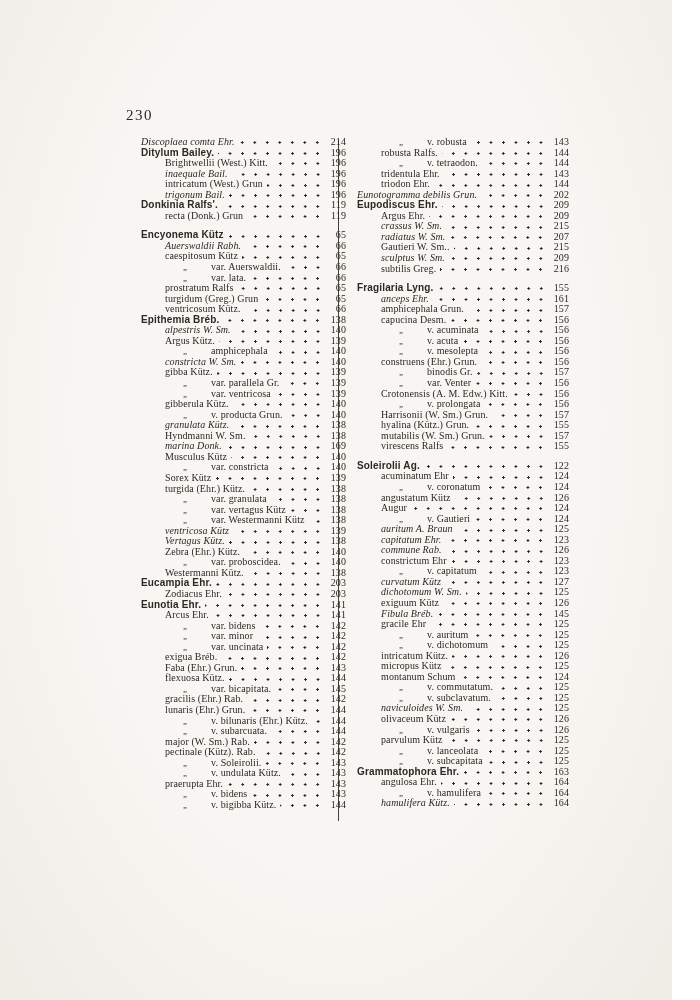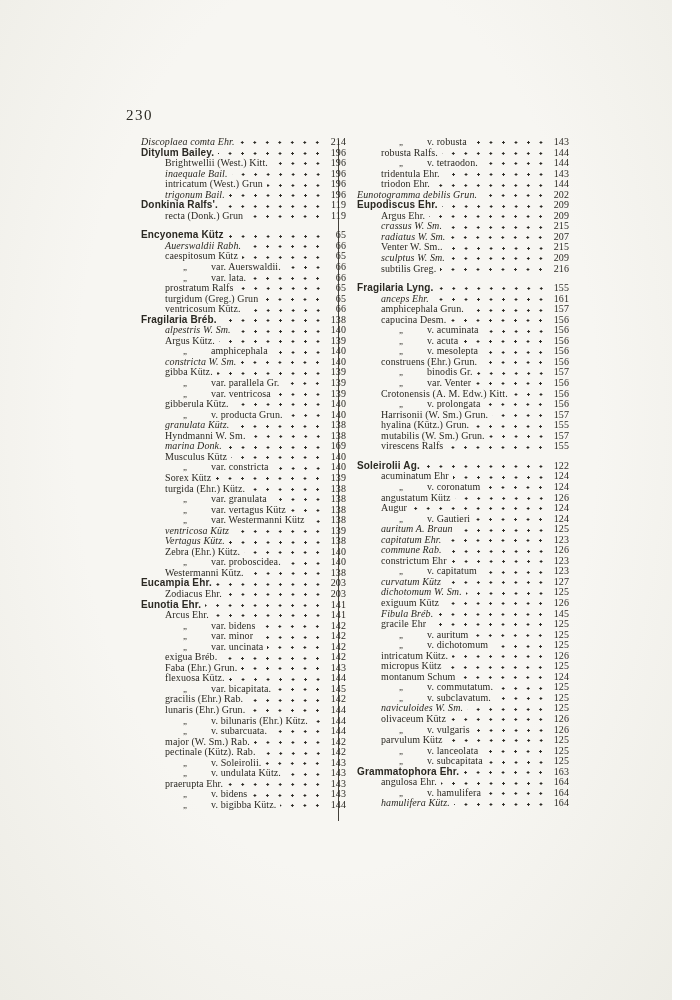--- a/index.html
+++ b/index.html
@@ -151,21 +151,21 @@
         <span class="label plain">turgidum (Greg.) Grun</span>
         <span class="leader"></span>
         <span class="pnum">65</span>
       </div>
       <div class="row i1">
         <span class="label plain">ventricosum Kütz.</span>
         <span class="leader"></span>
         <span class="pnum">66</span>
       </div>
       <div class="row i0">
-        <span class="label bold">Fragilaria Bréb.</span>
+        <span class="label bold">Epithemia Bréb.</span>
         <span class="leader"></span>
         <span class="pnum">138</span>
       </div>
       <div class="row i1">
         <span class="label italic">alpestris W. Sm.</span>
         <span class="leader"></span>
         <span class="pnum">140</span>
       </div>
       <div class="row i1">
         <span class="label plain">Argus Kütz.</span>
@@ -459,21 +459,21 @@
         <span class="label italic">crassus W. Sm.</span>
         <span class="leader"></span>
         <span class="pnum">215</span>
       </div>
       <div class="row i1">
         <span class="label italic">radiatus W. Sm.</span>
         <span class="leader"></span>
         <span class="pnum">207</span>
       </div>
       <div class="row i1">
-        <span class="label plain">Venter W. Sm..</span>
+        <span class="label plain">Gautieri W. Sm..</span>
         <span class="leader"></span>
         <span class="pnum">215</span>
       </div>
       <div class="row i1">
         <span class="label italic">sculptus W. Sm.</span>
         <span class="leader"></span>
         <span class="pnum">209</span>
       </div>
       <div class="row i1">
         <span class="label plain">subtilis Greg.</span>

